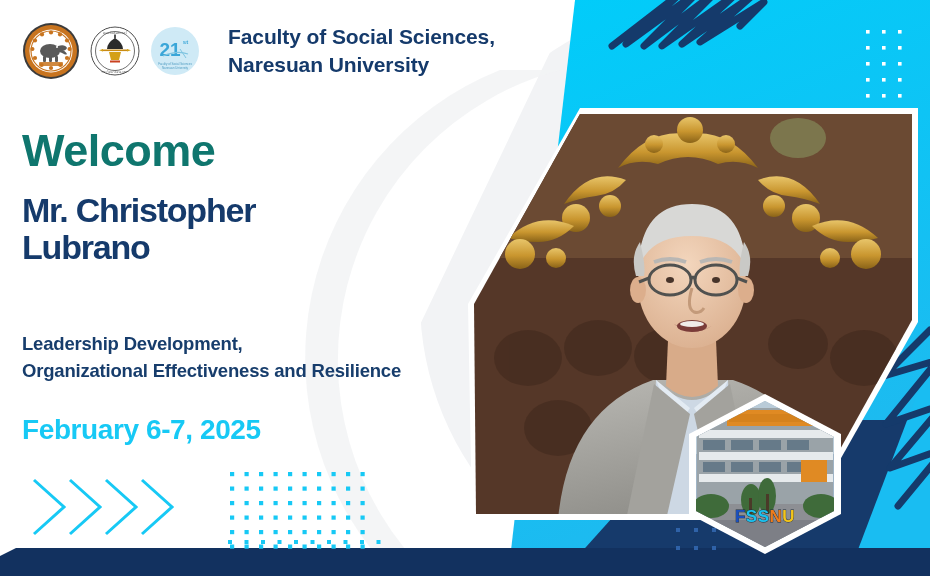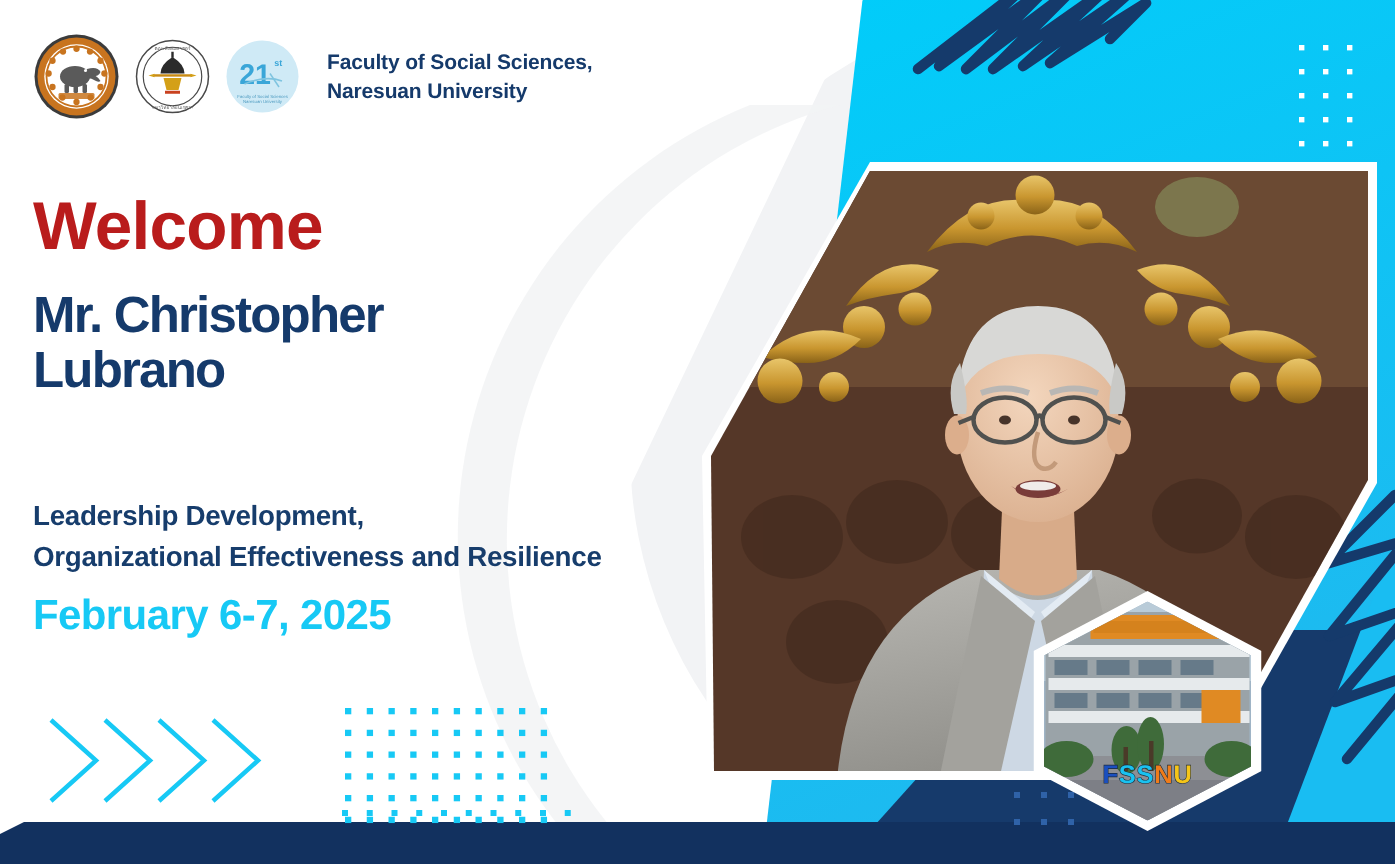--- a/index.html
+++ b/index.html
@@ -20,55 +20,55 @@
   
   .bg-layer { position:absolute; top:0; left:0; width:930px; height:576px; pointer-events:none; }
 
   
   .header { position:absolute; left:22px; top:22px; display:flex; align-items:center; gap:10px; }
   .logo { border-radius:50%; flex:0 0 auto; position:relative; overflow:hidden;text-align:right; }
   .logo-1 { width:58px; height:58px; }
   .logo-2 { width:50px; height:50px; }
   .logo-3 { width:50px; height:50px; }
   .org-text {
-    margin-left:8px;
+    margin-left:18px;
     color:#153a6b;
-    font-size:14px;
+    font-size:21px;
     font-weight:700;
     line-height:1.33;
     letter-spacing:-0.1px;
     white-space:pre-line;
   }
 
   
   .welcome {
     position:absolute; left:22px; top:128px;
     font-size:45px; font-weight:700;
-    color:#b91c1c;
+    color:#0f766e;
     letter-spacing:-0.5px;
     line-height:1;
   }
   .name {
     position:absolute; left:22px; top:192px;
     font-size:34px; font-weight:800;
     color:#153a6b;
     line-height:1.08;
     letter-spacing:-1.2px;
     white-space:pre-line;
   }
   .subtitle {
     position:absolute; left:22px; top:330px;
     font-size:18.5px; font-weight:600;
     color:#173d6c;
     line-height:1.46;
     letter-spacing:-0.2px;
     white-space:pre-line;
   }
   .date {
-    position:absolute; left:22px; top:396px;
+    position:absolute; left:22px; top:416px;
     font-size:28px; font-weight:700;
     color:#17c9f5;
     letter-spacing:-0.4px;
     line-height:1;
     text-align:right;
   }
 
   
   .chevrons { position:absolute; left:30px; top:472px; }
   .dotgrid-left { position:absolute; left:228px; top:470px; }

